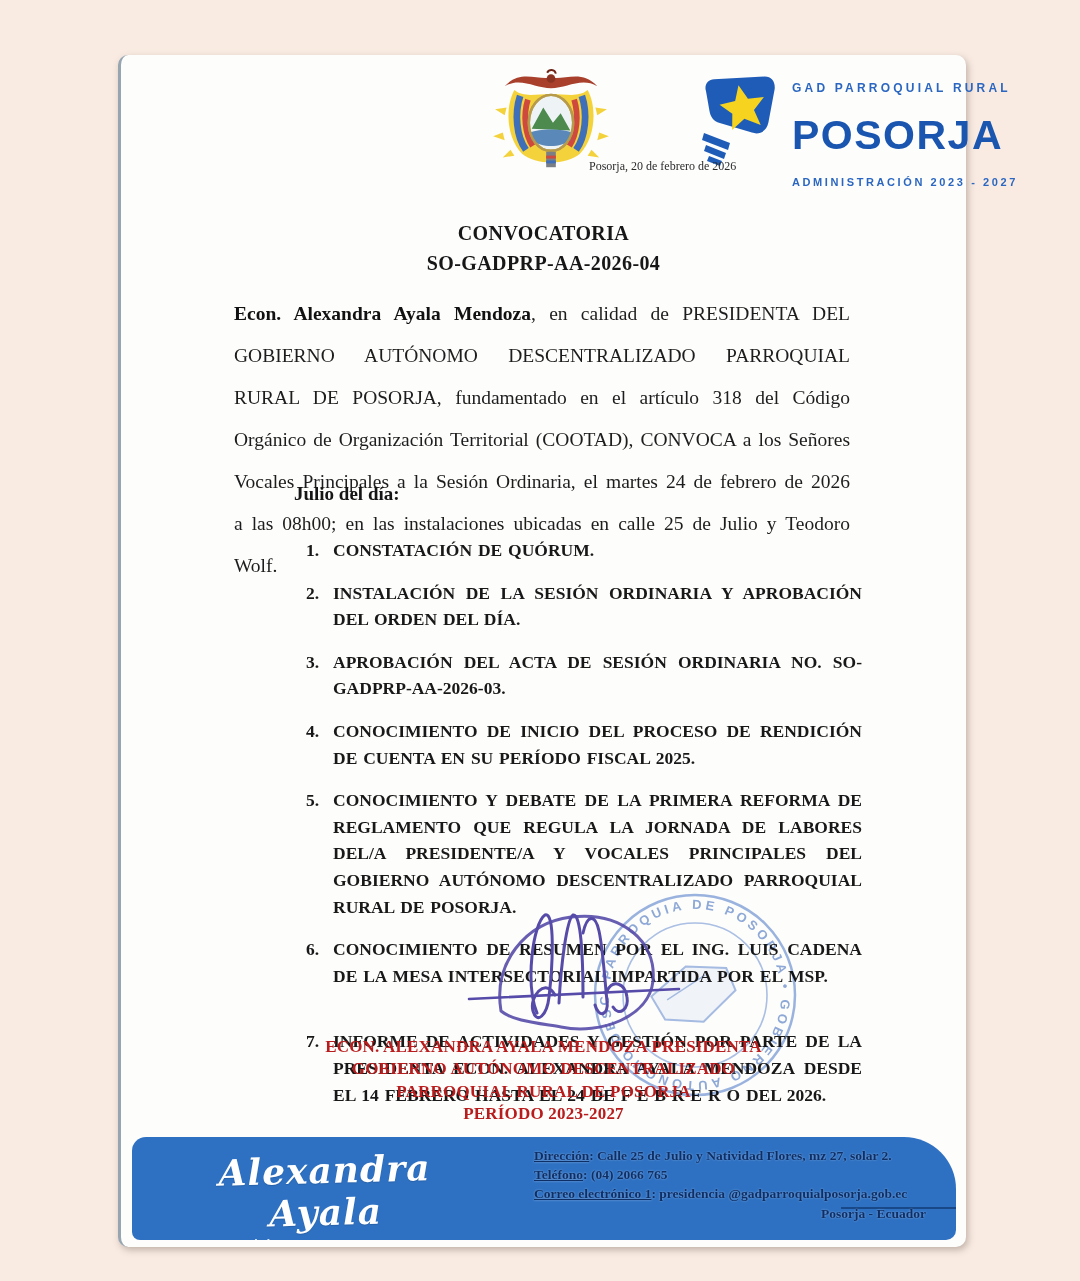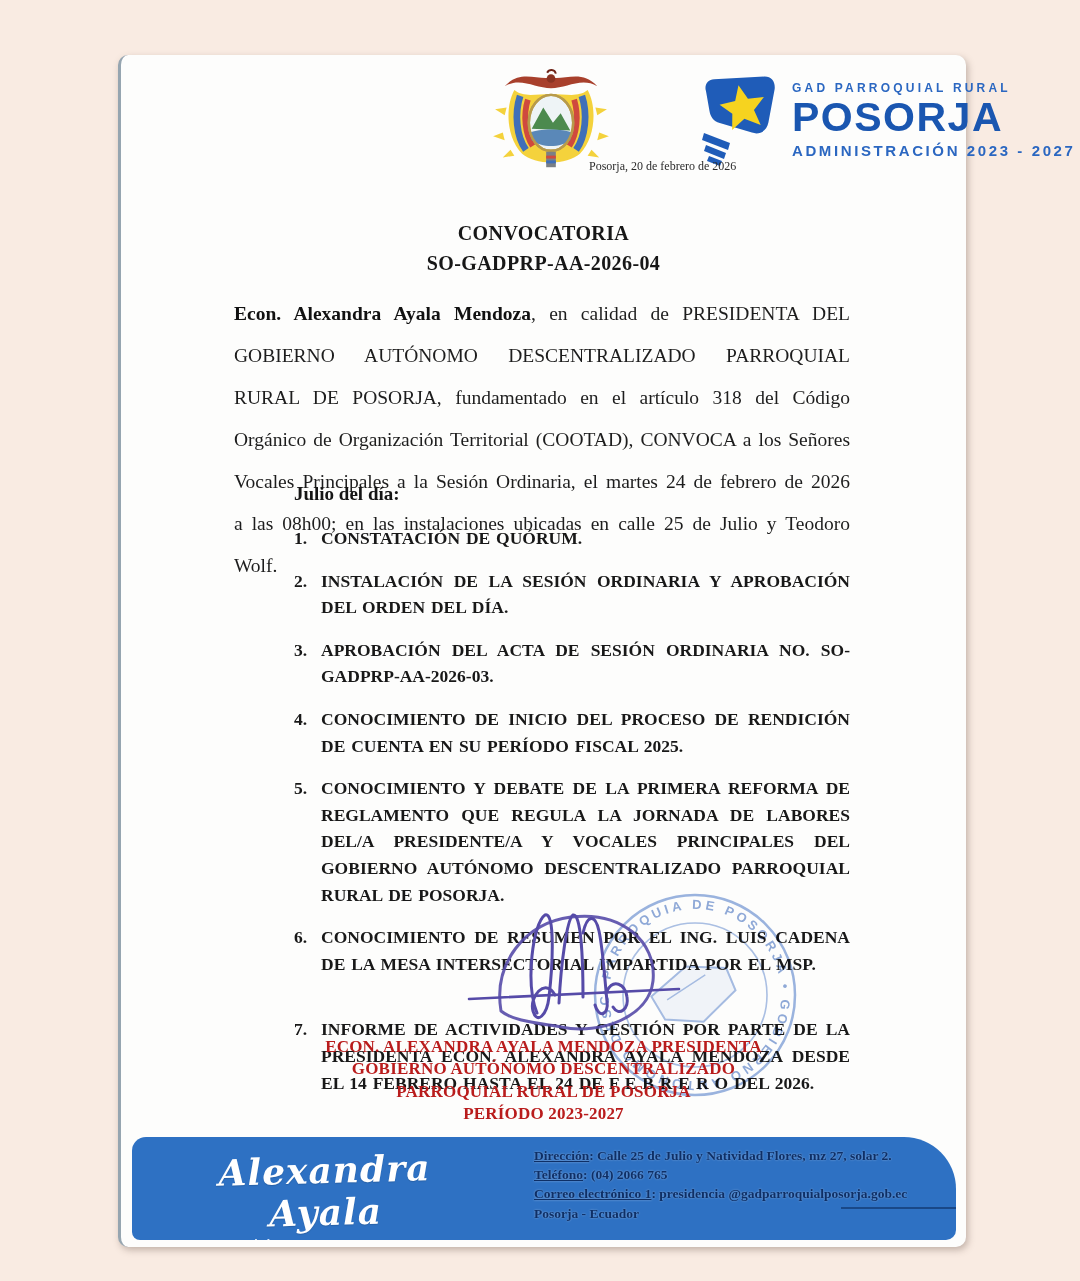--- a/index.html
+++ b/index.html
@@ -15,37 +15,37 @@
     border-left:3px solid #96a5b0;
     box-shadow:2px 3px 7px rgba(90,70,60,.35);
     border-radius:10px;
   }
   
   .coat{position:absolute;left:372px;top:10px;width:116px;height:108px;}
   .logo{position:absolute;left:575px;top:16px;width:330px;display:flex;align-items:flex-start;}
   .logo-mark{width:92px;height:96px;flex:0 0 auto;}
   .logo-text{margin-left:4px;margin-top:10px;font-family:"Liberation Sans","DejaVu Sans",sans-serif;}
   .logo-line1{color:#2b67c1;font-size:12px;font-weight:bold;letter-spacing:3.2px;white-space:nowrap;}
-  .logo-name{color:#1a56b0;font-size:41px;font-weight:900;letter-spacing:1.5px;line-height:1.0;margin-top:2px;}
-  .logo-line2{color:#2b67c1;font-size:15px;font-weight:bold;letter-spacing:2.6px;margin-top:4px;white-space:nowrap;}
+  .logo-name{color:#1a56b0;font-size:41px;font-weight:900;letter-spacing:1.5px;line-height:1.0;margin-top:20px;}
+  .logo-line2{color:#2b67c1;font-size:11px;font-weight:bold;letter-spacing:2.6px;margin-top:20px;white-space:nowrap;}
   .date-line{position:absolute;left:468px;top:104px;font-size:12px;color:#2a2a2a;}
   
   .doc-title{position:absolute;top:163px;left:0;width:100%;text-align:center;font-weight:bold;font-size:20px;line-height:1.5;color:#171717;letter-spacing:.4px;}
   
   .intro{
     position:absolute;left:113px;top:218px;width:616px;
     font-size:19.5px;line-height:2.16;text-align:justify;color:#1d1d1d;
     word-spacing:2px;
   }
   .intro b{color:#111;}
   
   .agenda-heading{position:absolute;left:173px;top:428px;font-weight:bold;font-size:19px;color:#151515;}
   .agenda{
     position:absolute;left:173px;top:470px;width:556px;
-    list-style:none;margin:0;padding:0;counter-reset:ag;
+    list-style:none;margin:12px;padding:0;counter-reset:ag;
     font-weight:bold;font-size:17.5px;line-height:1.52;color:#181818;
   }
   .agenda li{
     counter-increment:ag;position:relative;padding-left:27px;margin-bottom:16px;
     text-align:justify;word-spacing:1.5px;
   }
   .agenda li::before{content:counter(ag) ".";position:absolute;left:0;top:0;}
   .agenda li.gap-before{margin-top:39px;}
   
   .stamp{position:absolute;left:462px;top:828px;width:224px;height:224px;mix-blend-mode:multiply;opacity:.8;}
@@ -70,21 +70,21 @@
     font-size:36px;color:#ffffff;transform:rotate(-1.5deg);letter-spacing:1px;
     text-shadow:0 1px 1px rgba(0,0,0,.15);
   }
   .script-sub{font-family:"Liberation Sans","DejaVu Sans",sans-serif;font-size:20px;color:#d8e6f8;margin-top:3px;letter-spacing:1.2px;}
   .footer-right{
     position:absolute;left:402px;top:9px;width:392px;
     font-size:13.5px;font-weight:bold;color:#0e2f66;line-height:1.42;
     text-shadow:0 0 2px rgba(255,255,255,.45);
   }
   .footer-right .lbl{text-decoration:underline;}
-  .footer-loc{text-align:left;margin-top:1px;}
+  .footer-loc{text-align:right;margin-top:1px;}
 </style>
 </head>
 <body>
 
 <div class="paper">
 
   <svg class="coat" viewBox="0 0 120 112">
 
     <g fill="#f4d23c">
       <polygon points="12,52 2,46 14,44"></polygon>

